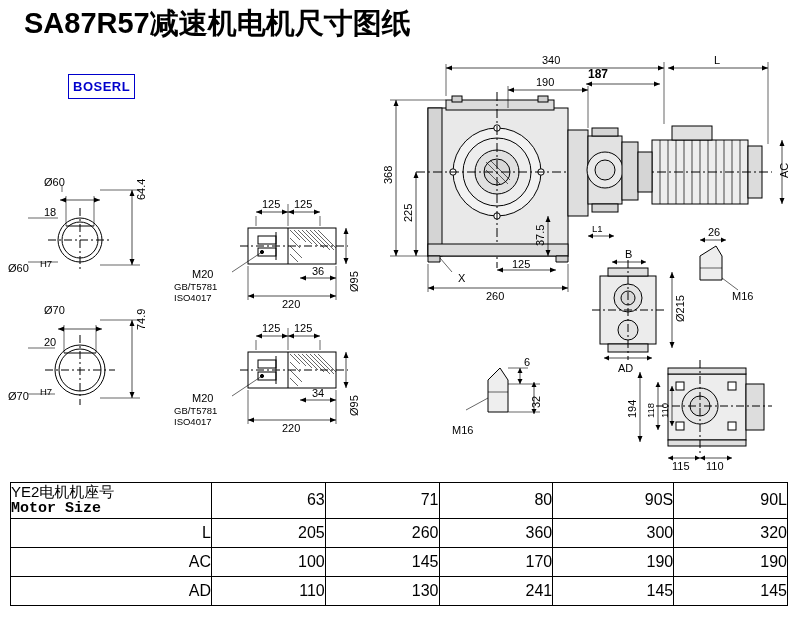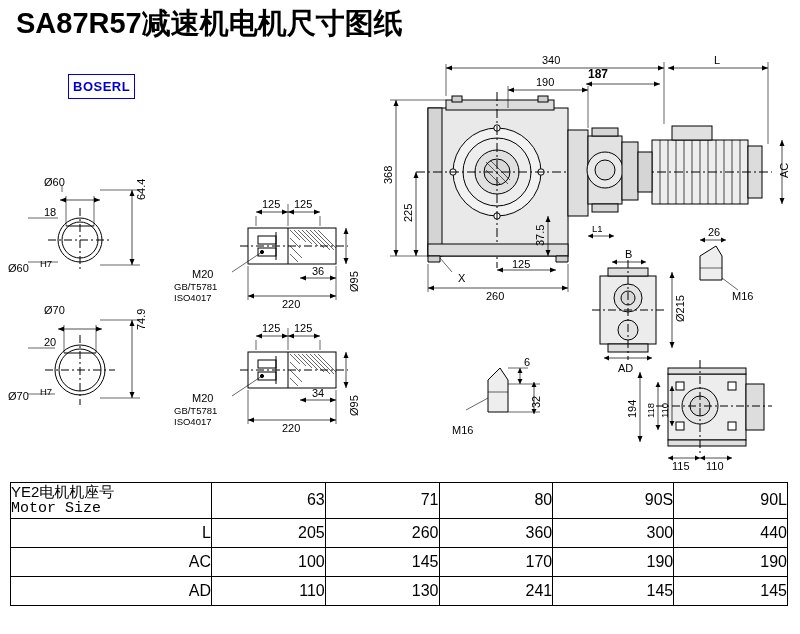--- a/index.html
+++ b/index.html
@@ -4,21 +4,21 @@
 <style>
   html, body { margin:0; padding:0; background:#ffffff; }
   body {
     width:800px; height:634px; position:relative;
     font-family:"Liberation Sans", sans-serif;
     color:#000;
     overflow:hidden;
   }
   .abs { position:absolute; }
   #title {
-    left:16px; top:4px;
+    left:24px; top:4px;
     font-family:"Liberation Sans", sans-serif;
     font-size:29px; font-weight:bold; letter-spacing:0px;
     white-space:nowrap;
   }
   #logo {
     left:68px; top:74px;
     border:1px solid #0000cc;
     color:#0000cc;
     font-size:13px; font-weight:bold;
     padding:4px 4px;
@@ -42,21 +42,21 @@
     height:28px;
     padding:0;
   }
   table.tbl td.hdr-label {
     width:200px;
     font-size:15px;
     line-height:1.15;
     text-align:left;
   }
   table.tbl td.rowlabel { width:200px; font-size:16px; }
-  .mono { font-family:"Liberation Mono", monospace; font-size:15px; }
+  .mono { font-family:"Liberation Mono", monospace; font-size:15px;font-weight:bold; }
 </style>
 </head>
 <body>
 
 <div class="abs" id="title">SA87R57减速机电机尺寸图纸</div>
 
 <div class="abs" id="logo">BOSERL</div>
 
 <svg width="800" height="480">
   <g stroke="#000" fill="none" stroke-width="1">
@@ -489,21 +489,21 @@
     <td>80</td>
     <td>90S</td>
     <td>90L</td>
   </tr>
   <tr>
     <td class="rowlabel">L</td>
     <td>205</td>
     <td>260</td>
     <td>360</td>
     <td>300</td>
-    <td>440</td>
+    <td>320</td>
   </tr>
   <tr>
     <td class="rowlabel">AC</td>
     <td>100</td>
     <td>145</td>
     <td>170</td>
     <td>190</td>
     <td>190</td>
   </tr>
   <tr>

